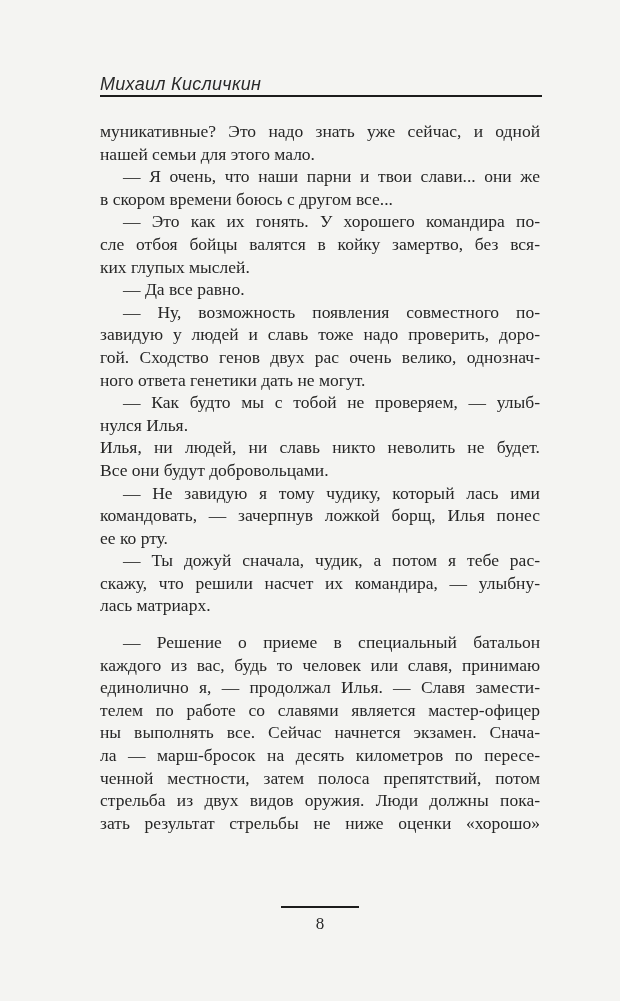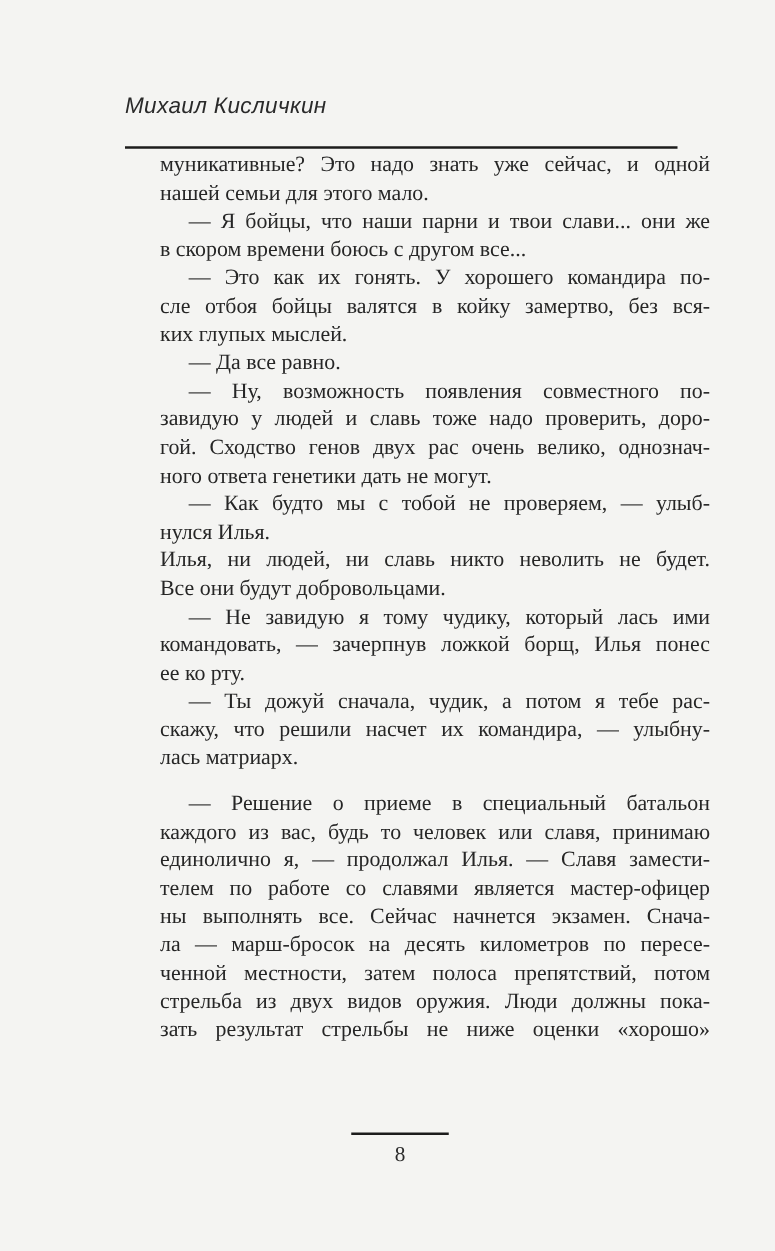--- a/index.html
+++ b/index.html
@@ -23,33 +23,32 @@
     position: absolute;
     left: 100px;
     top: 74px;
     width: 442px;
     font-family: "Liberation Sans", sans-serif;
     font-style: italic;
     font-size: 18px;
     line-height: 21px;
     letter-spacing: 0.3px;
     color: #2a2a2a;
-    padding-bottom: 22px;
+    padding-bottom: 0;
     border-bottom: 2px solid #1c1c1c;
   }
   
   .text-block {
     position: absolute;
     left: 100px;
     top: 120px;
     width: 440px;
     font-size: 17.5px;
     line-height: 22.6px;
     color: #262626;
-    margin-left: 28px;
   }
   .line {
     text-align: justify;
     text-align-last: justify;
     overflow: hidden;
     white-space: nowrap;
   }
   .line.jwrap { white-space: normal; height: 22.6px; }
   .line.last {
     text-align: center;
@@ -80,21 +79,21 @@
 </head>
 <body>
 
 <div class="page">
 
   <div class="running-header">Михаил Кисличкин</div>
 
   <div class="text-block" id="text-block">
       <div class="line jwrap">муникативные? Это надо знать уже сейчас, и одной</div>
       <div class="line last">нашей семьи для этого мало.</div>
-      <div class="line jwrap indent">— Я бойцы, что наши парни и твои слави... они же</div>
+      <div class="line jwrap indent">— Я очень, что наши парни и твои слави... они же</div>
       <div class="line last">в скором времени боюсь с другом все...</div>
       <div class="line jwrap indent">— Это как их гонять. У хорошего командира по-</div>
       <div class="line jwrap">сле отбоя бойцы валятся в койку замертво, без вся-</div>
       <div class="line last">ких глупых мыслей.</div>
       <div class="line last indent">— Да все равно.</div>
       <div class="line jwrap indent">— Ну, возможность появления совместного по-</div>
       <div class="line jwrap">завидую у людей и славь тоже надо проверить, доро-</div>
       <div class="line jwrap">гой. Сходство генов двух рас очень велико, однознач-</div>
       <div class="line last">ного ответа генетики дать не могут.</div>
       <div class="line jwrap indent">— Как будто мы с тобой не проверяем, — улыб-</div>

